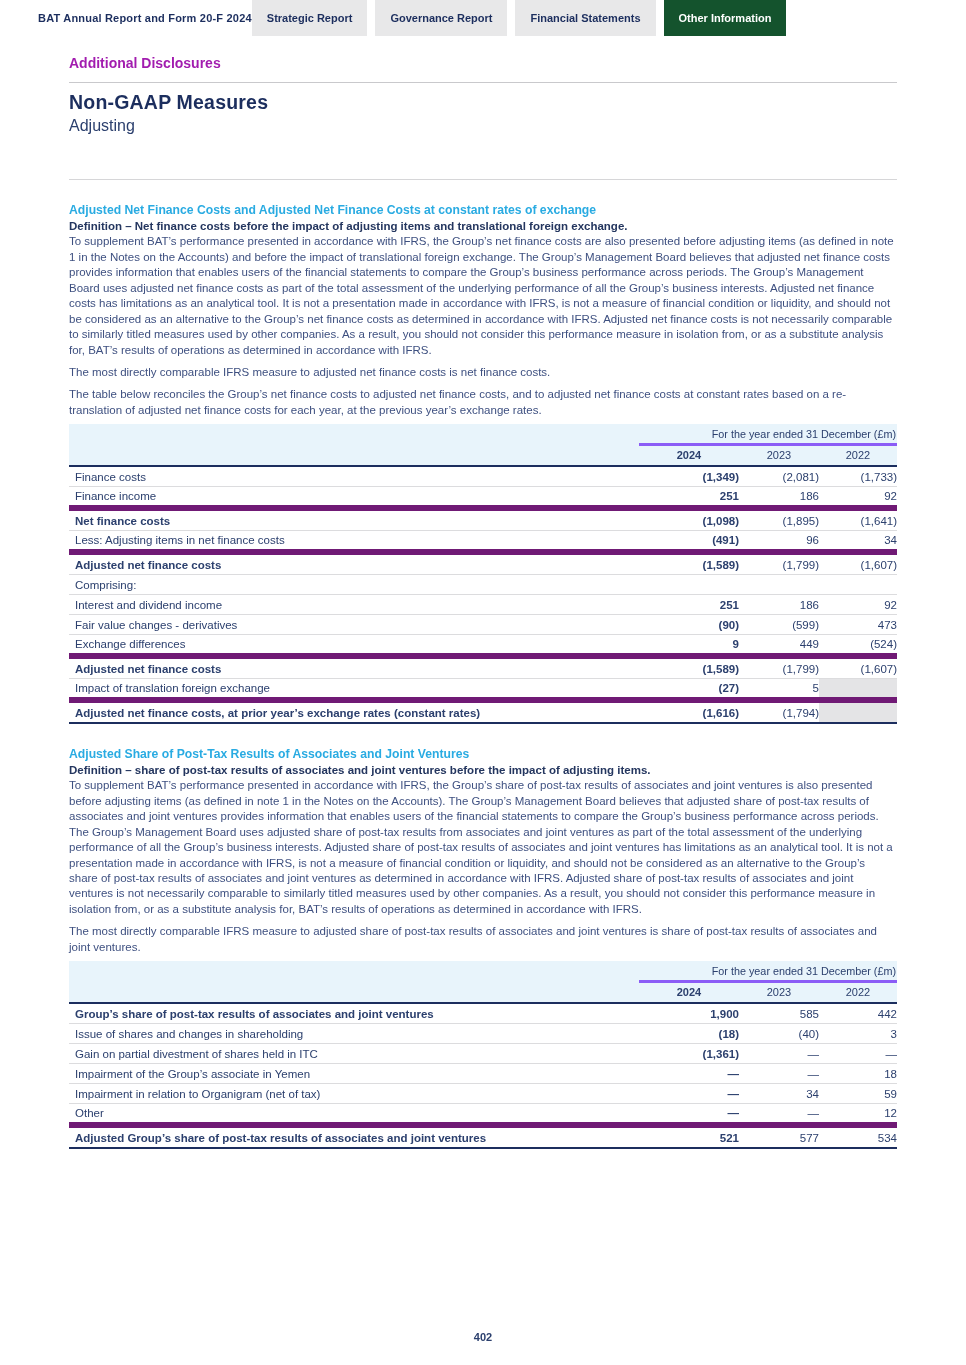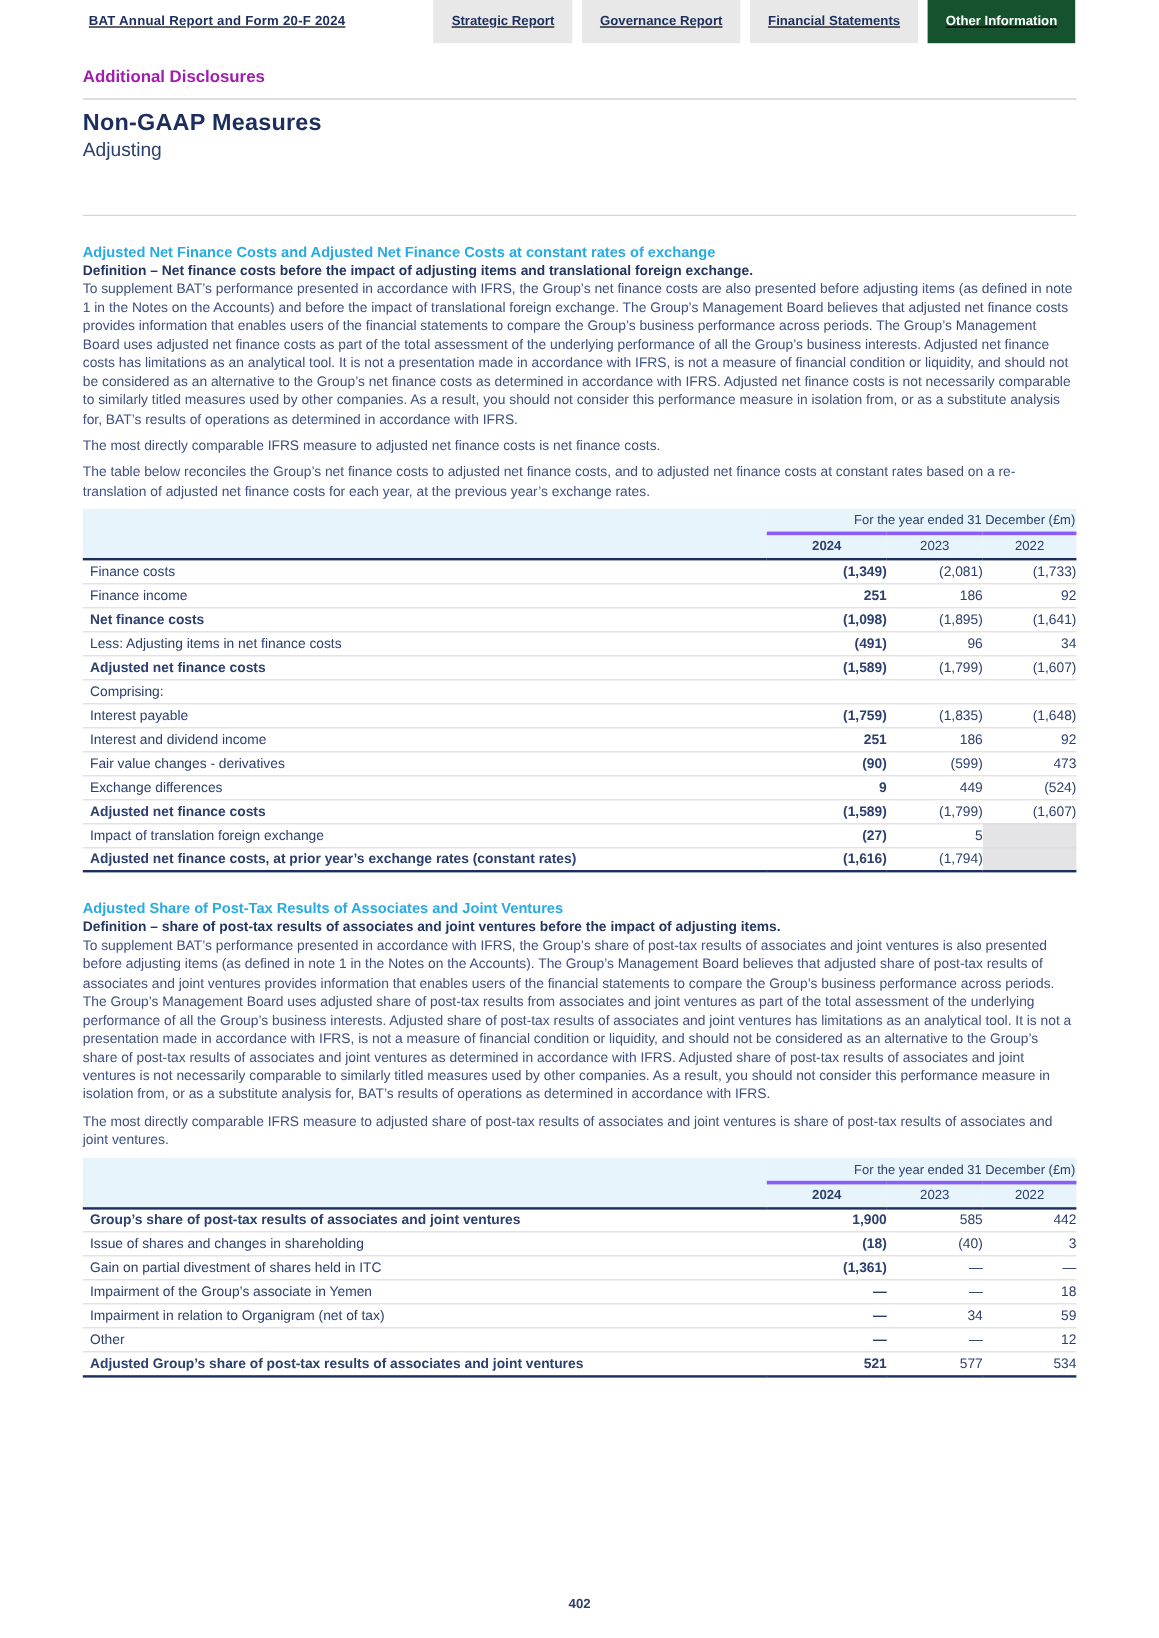--- a/index.html
+++ b/index.html
@@ -1,21 +1,21 @@
 <!DOCTYPE html>
 <html><head>
 <meta charset="utf-8">
 <style>
   * { margin:0; padding:0; box-sizing:border-box; }
   html,body { width:966px; height:1365px; background:#ffffff;
     font-family:"Liberation Sans", sans-serif; overflow:hidden; position:relative; }
 
   
-  .topbar { display:flex; justify-content:space-between; align-items:stretch;
-    height:36px; padding-left:74px;text-decoration:underline; }
+  .topbar { display:flex; justify-content:flex-start; align-items:stretch;
+    height:36px; padding-left:38px; }
   .report-title { align-self:center; font-size:11px; font-weight:bold; color:#1C2E5E; letter-spacing:.2px; }
   .tabs { display:flex; gap:8px; margin-right:70px; }
   .tab { display:flex; align-items:center; justify-content:center;
     padding:0 15px; font-size:11px; font-weight:bold; color:#1C2E5E;
     background:#E8E8E9; cursor:pointer; white-space:nowrap; }
   .tab.active { background:#14532d; color:#ffffff; }
 
   
   .content { margin:0 69px; width:828px; }
   .breadcrumb { margin-top:19px; font-size:14px; font-weight:bold; color:#a21caf; }
@@ -40,21 +40,21 @@
     color:#2C406E; padding:3px 0 4px; border-bottom:2px solid #1C2E5E; }
   .year-row th.col-cur { font-weight:bold; }
   .fin-table tbody td { border-bottom:1px solid #DCDCDE; padding:3.5px 0 3px;
     font-size:11.5px; color:#2C406E; height:20px; }
   .fin-table td.lbl { text-align:left; padding-left:6px; }
   .fin-table td.val { text-align:right; }
   .fin-table .col-w1 { width:100px; }
   .fin-table .col-w2 { width:80px; }
   .fin-table .col-w3 { width:78px; }
   .fin-table tbody td.col-cur { font-weight:bold; }
-  .fin-table tr.rule-top td { border-top:1px solid #701a75;margin-left:12px; }
+  .fin-table tr.rule-top td { border-top:6px solid #701a75;margin-left:12px; }
   .fin-table tr.bold-row td.lbl { font-weight:bold; }
   .fin-table tr.thick-bottom td { border-bottom:2.5px solid #1C2E5E; }
   .fin-table td.shaded { background:#E4E4E6; }
 
   .sec2 { margin-top:12px; }
 
   .footer { position:absolute; left:0; bottom:22px; width:100%; text-align:center;
     font-size:11px; font-weight:bold; color:#2C406E; }
 </style>
 </head>
@@ -127,26 +127,20 @@
             <td class="val col-w2">(1,799)</td>
             <td class="val col-w3">(1,607)</td>
           </tr>
           <tr class="">
             <td class="lbl">Comprising:</td>
             <td class="val col-w1 col-cur"></td>
             <td class="val col-w2"></td>
             <td class="val col-w3"></td>
           </tr>
           <tr class="">
-            <td class="lbl">Interest payable</td>
-            <td class="val col-w1 col-cur">(1,759)</td>
-            <td class="val col-w2">(1,835)</td>
-            <td class="val col-w3">(1,648)</td>
-          </tr>
-          <tr class="">
             <td class="lbl">Interest and dividend income</td>
             <td class="val col-w1 col-cur">251</td>
             <td class="val col-w2">186</td>
             <td class="val col-w3">92</td>
           </tr>
           <tr class="">
             <td class="lbl">Fair value changes - derivatives</td>
             <td class="val col-w1 col-cur">(90)</td>
             <td class="val col-w2">(599)</td>
             <td class="val col-w3">473</td>

